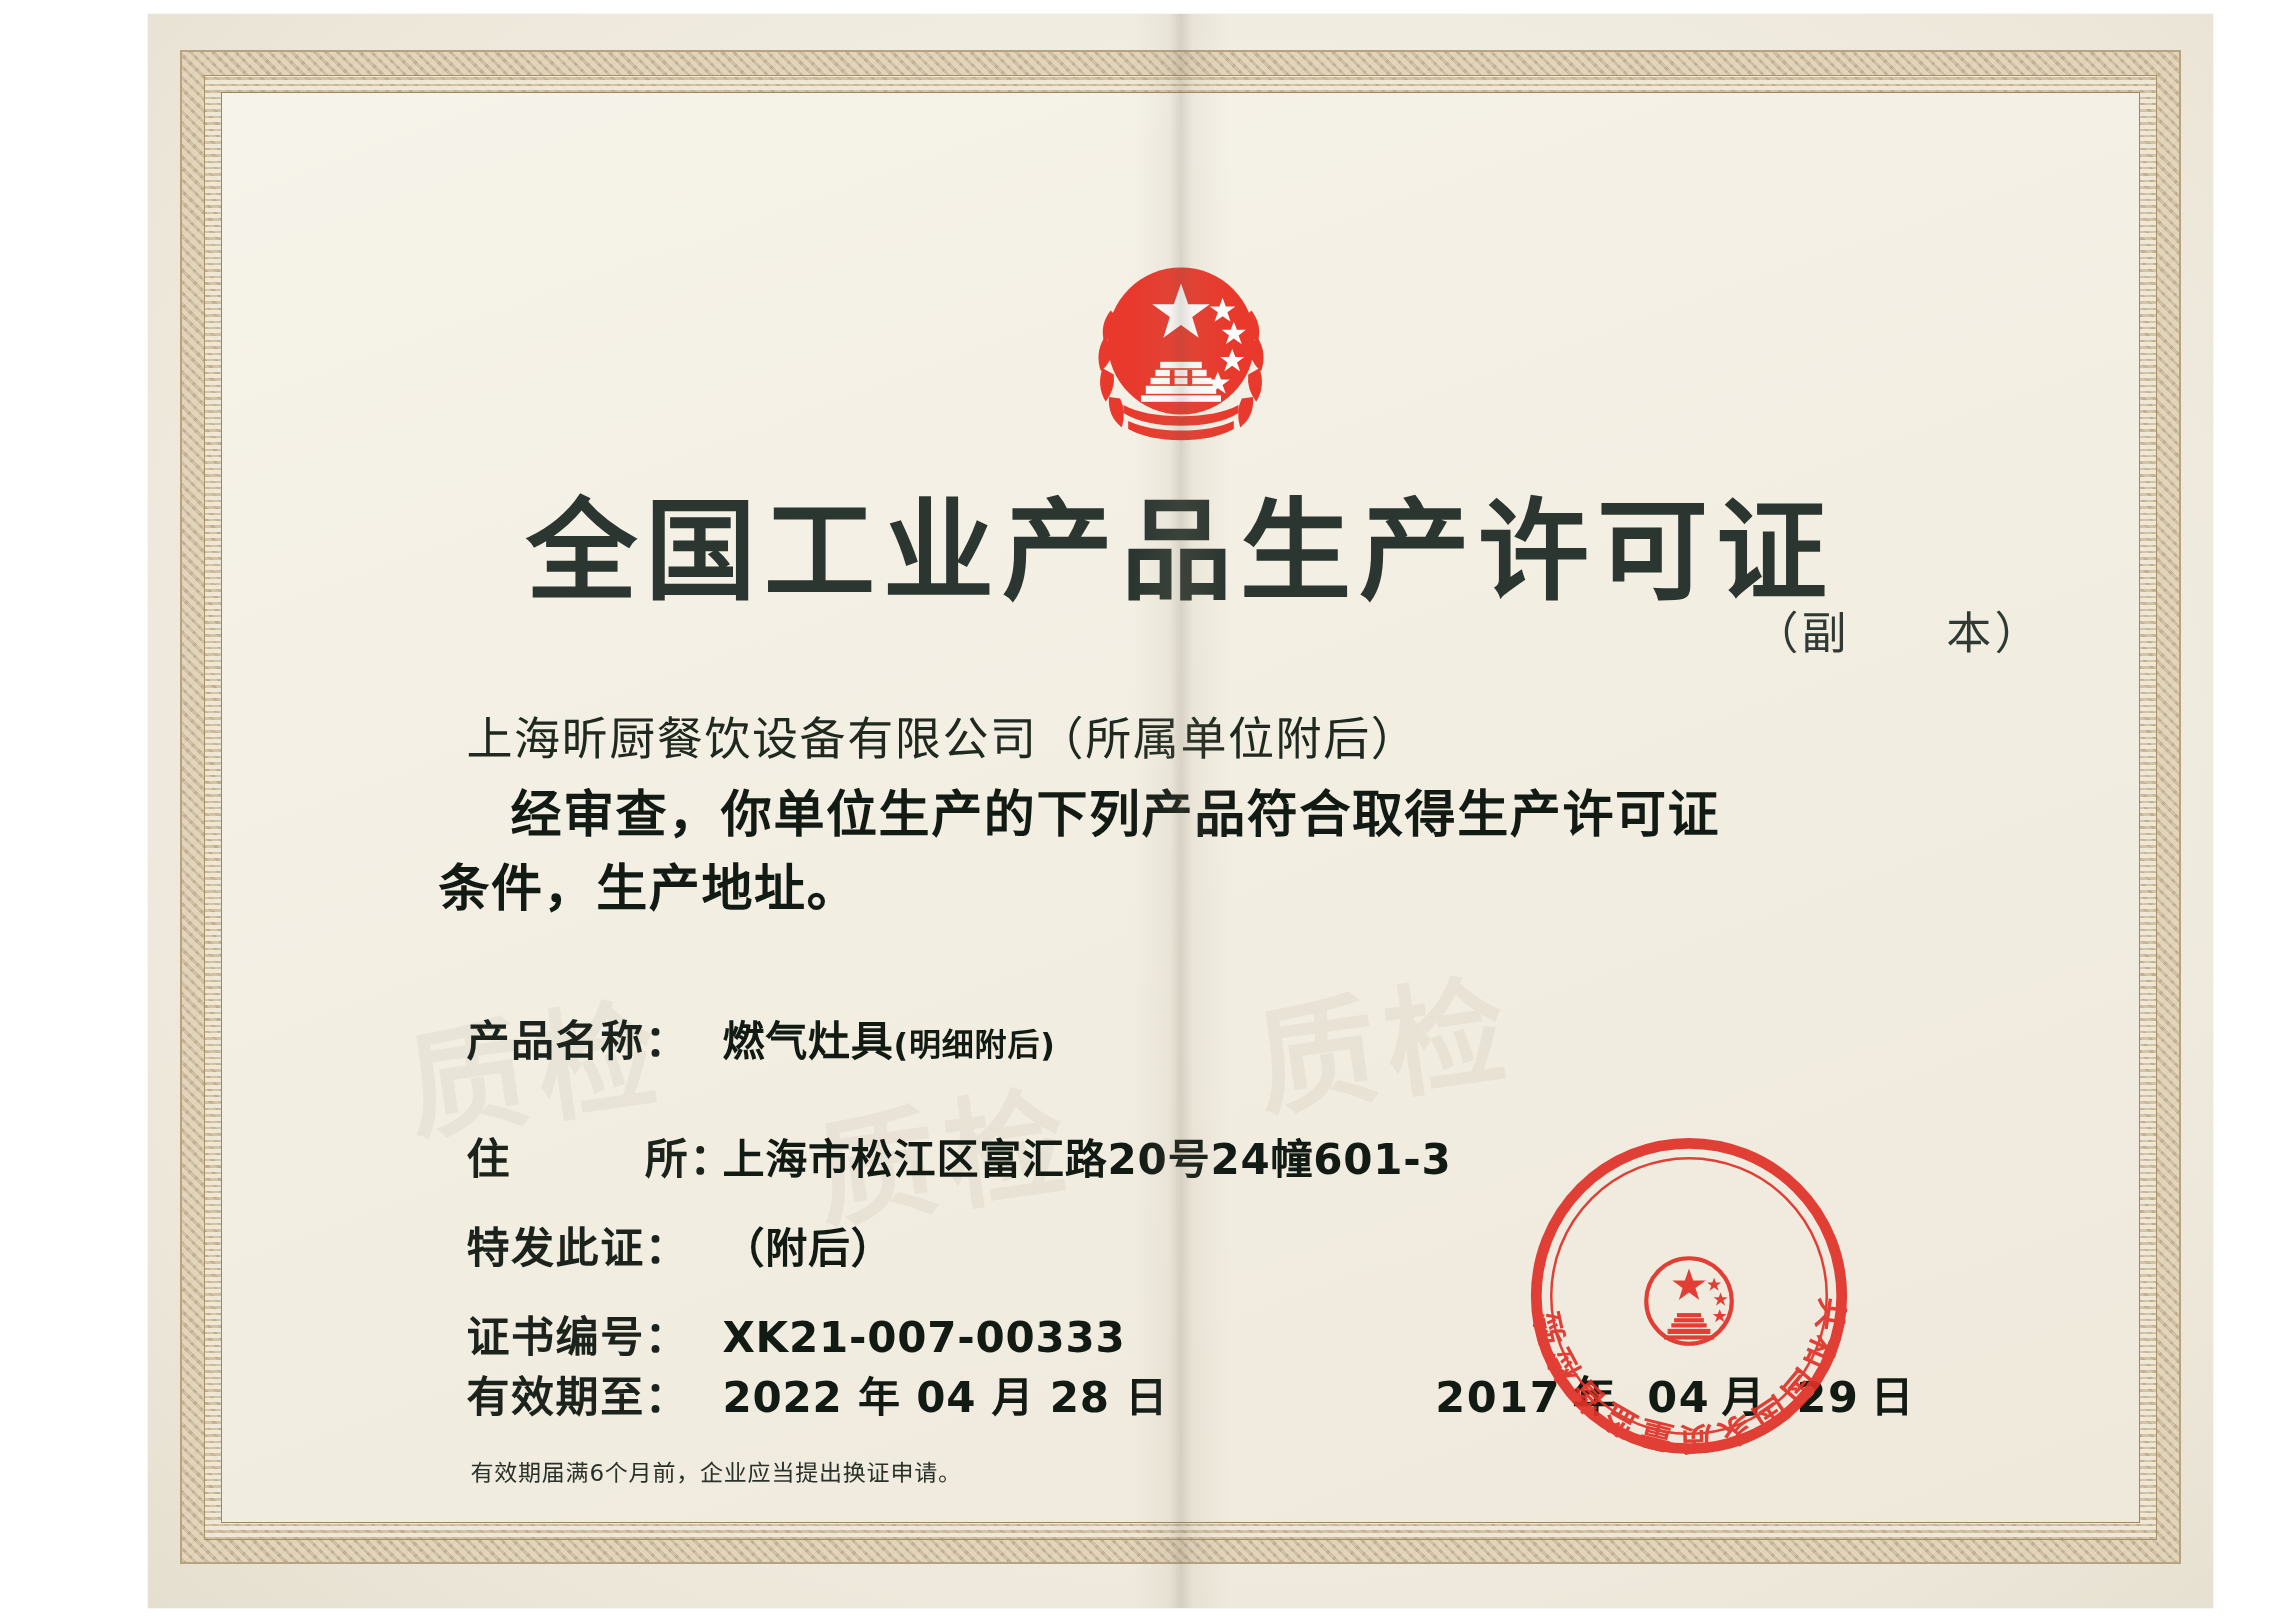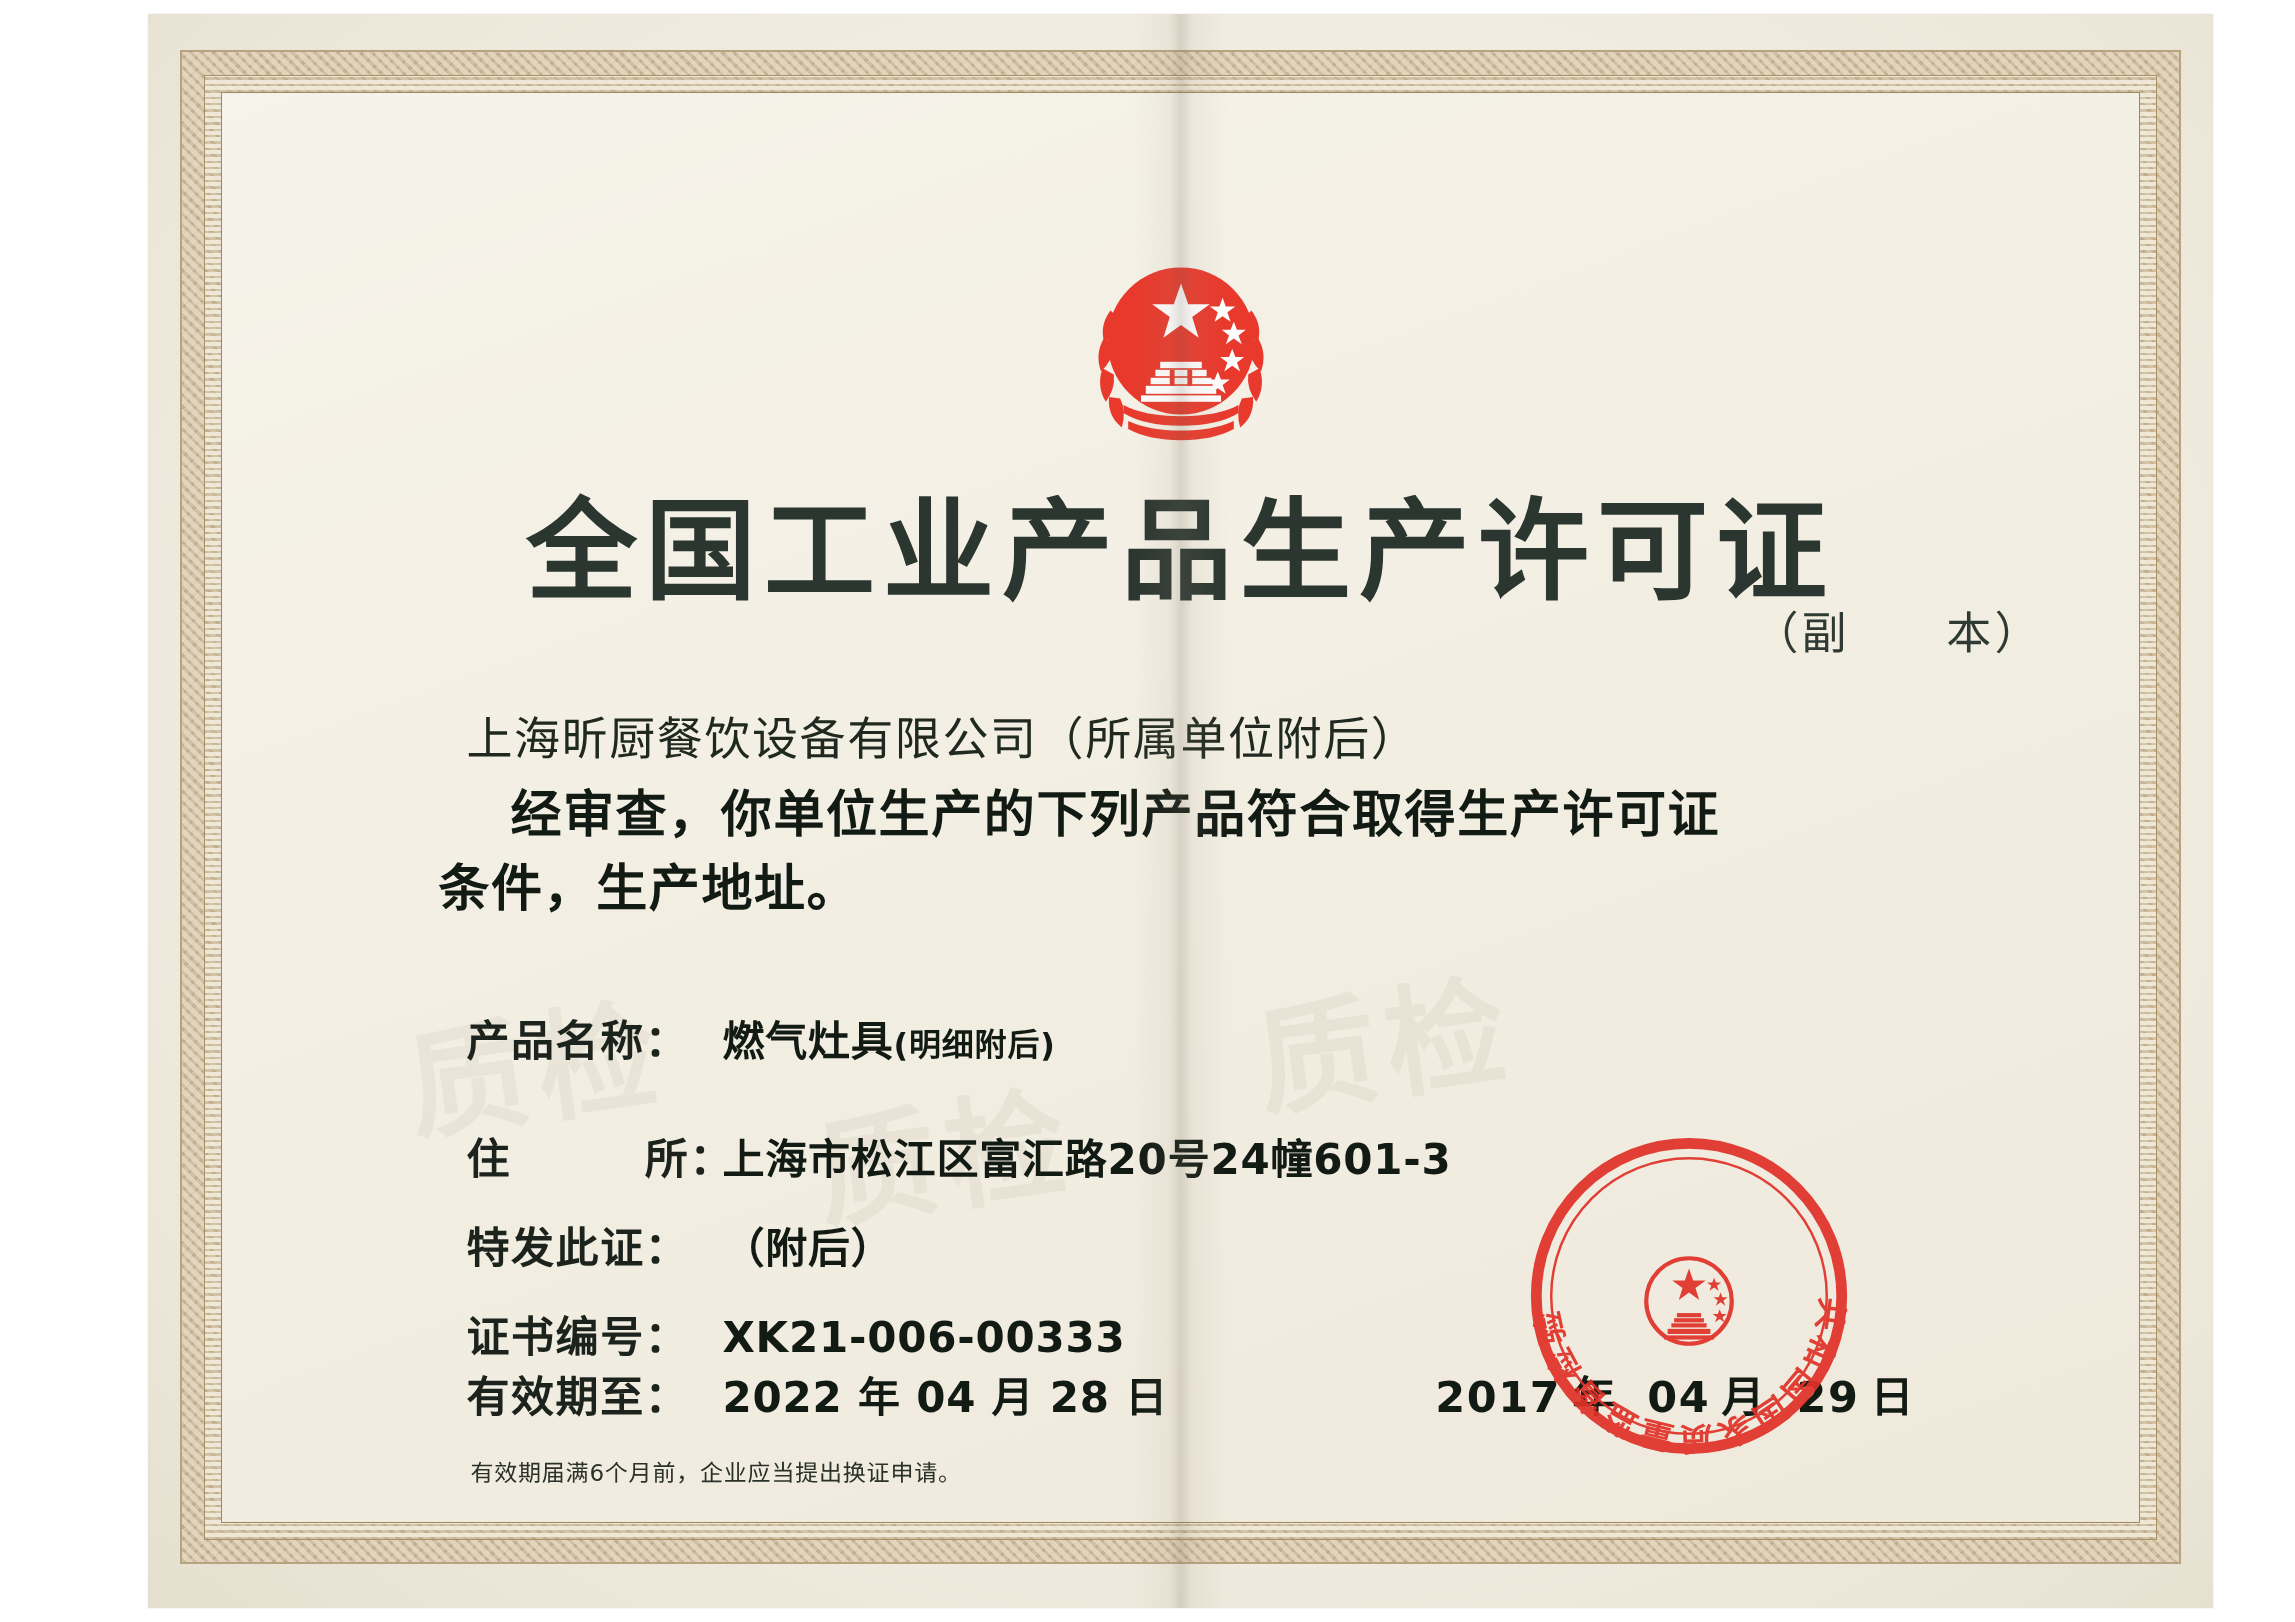--- a/index.html
+++ b/index.html
@@ -354,21 +354,21 @@
                 <span class="val">上海市松江区富汇路20号24幢601-3</span>
               </div>
 
               <div class="field">
                 <span class="lab">特发此证：</span>
                 <span class="val">（附后）</span>
               </div>
 
               <div class="field">
                 <span class="lab">证书编号：</span>
-                <span class="val">XK21-006-00333</span>
+                <span class="val">XK21-007-00333</span>
               </div>
 
             </div>
 
             <div class="bottomrow">
               <span class="lab">有效期至：</span>
               <span class="val">2022 年 04 月 28 日</span>
               <span class="issue-date">
                 <span class="num">2017</span><span class="unit">年</span><span class="num">04</span><span class="unit">月</span><span class="num">29</span><span class="unit">日</span>
               </span>

